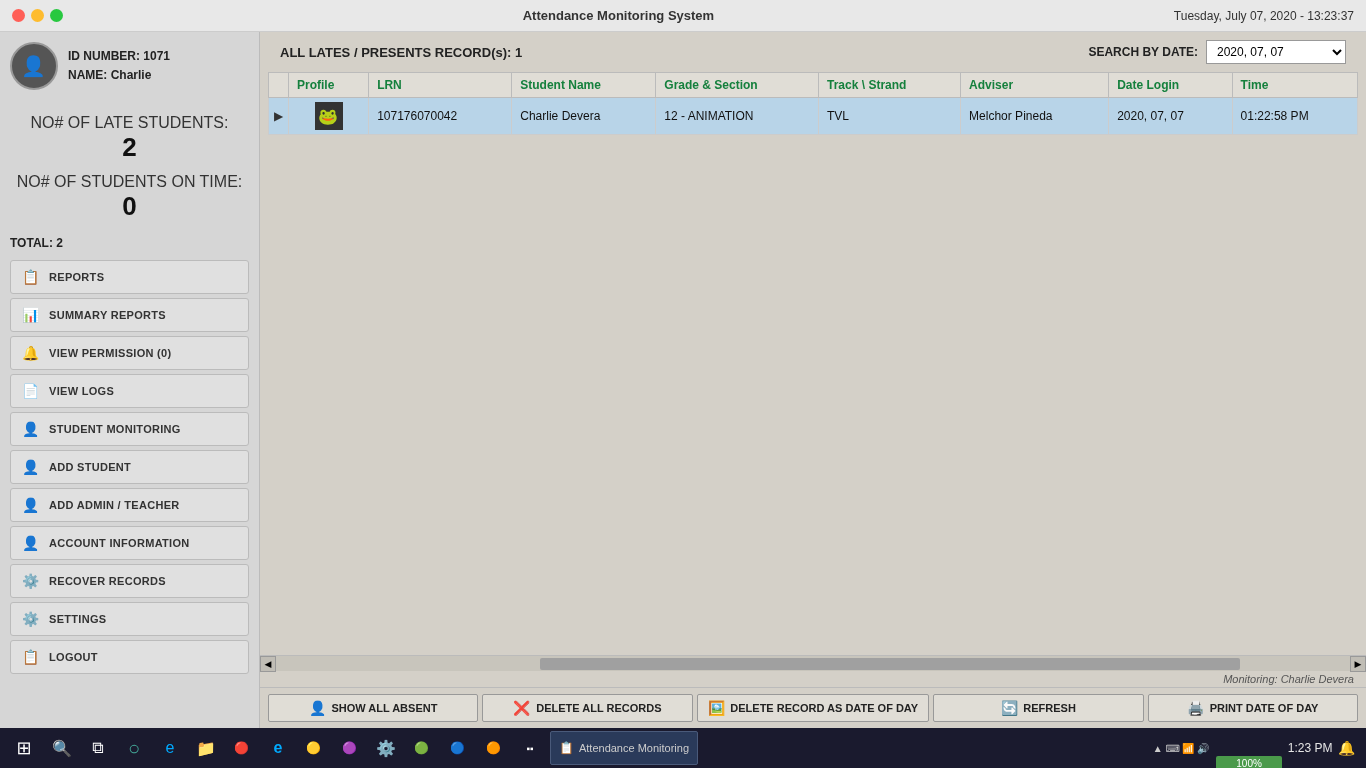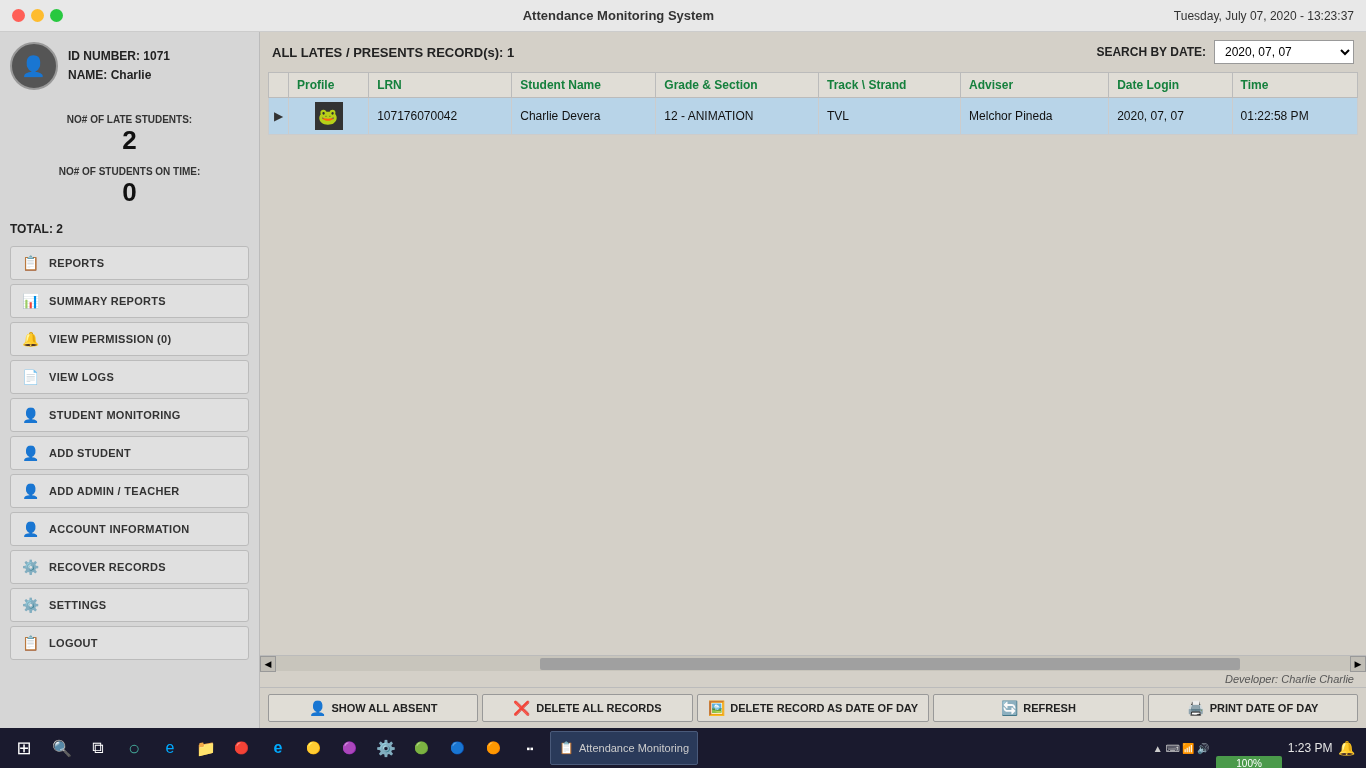--- a/index.html
+++ b/index.html
@@ -90,22 +90,22 @@
     }
     .user-details span { font-weight: bold; }
 
     .stats-section {
       text-align: center;
       font-size: 12px;
       color: #333;
       margin-bottom: 14px;
     }
     .stats-section .stat-label {
-      font-weight: bold;
-      font-size: 10px;
+      font-weight: normal;
+      font-size: 16px;
       text-transform: uppercase;
     }
     .stats-section .stat-value {
       font-size: 26px;
       font-weight: bold;
       color: #111;
       line-height: 1.2;
     }
     .total-line {
       font-size: 12px;
@@ -146,21 +146,21 @@
       flex-direction: column;
       background: #d4d0c8;
       overflow: hidden;
     }
 
     
     .content-top {
       display: flex;
       align-items: center;
       justify-content: space-between;
-      padding: 8px 12px;
+      padding: 8px 20px;
       background: #d4d0c8;
       flex-shrink: 0;
     }
     .record-count {
       font-size: 13px;
       font-weight: bold;
       color: #222;
     }
     .search-by-date {
       display: flex;
@@ -505,21 +505,21 @@
           </tbody>
       </table>
     </div>
 
     <div class="h-scroll">
       <div class="h-scroll-arrow h-scroll-arrow-left">◀</div>
       <div class="h-scroll-thumb"></div>
       <div class="h-scroll-arrow h-scroll-arrow-right">▶</div>
     </div>
 
-    <div class="dev-credit">Developer: Charlie Charlie</div>
+    <div class="dev-credit">Monitoring: Charlie Devera</div>
 
     <div class="bottom-bar">
 
     <div class="action-btn">
           <span class="btn-icon">👤</span>
           <span>SHOW ALL ABSENT</span>
         </div>
         <div class="action-btn">
           <span class="btn-icon">❌</span>
           <span>DELETE ALL RECORDS</span>

